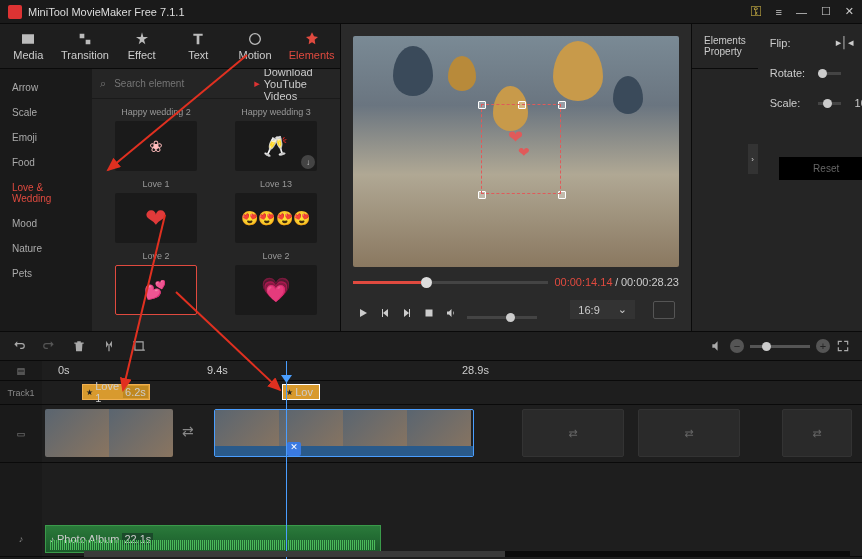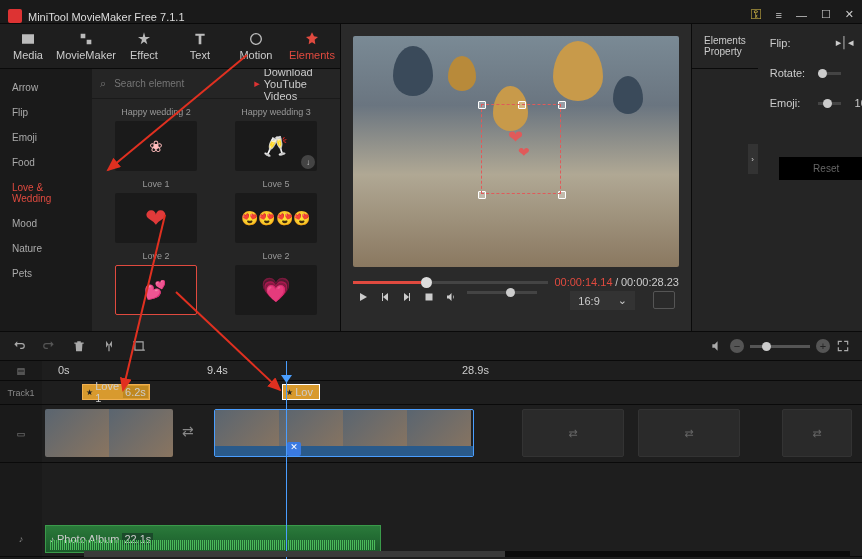--- a/index.html
+++ b/index.html
@@ -1,17 +1,17 @@
 <!DOCTYPE html>
 <html><head>
 <meta charset="utf-8">
 <style>
 *{box-sizing:border-box;margin:0;padding:0;font-family:Arial,sans-serif;font-size:11px;color:#ccc}
 body{background:#1a1a1a;width:862px;height:559px;overflow:hidden;position:relative}
-.titlebar{height:24px;background:#1a1a1a;display:flex;align-items:flex-end;padding:0 8px;border-bottom:1px solid #0a0a0a}
+.titlebar{height:24px;background:#1a1a1a;display:flex;align-items:center;padding:0 8px;border-bottom:1px solid #0a0a0a}
 .titlebar .logo{width:14px;height:14px;background:#d33;margin-right:6px;border-radius:2px}
 .titlebar .title{font-size:11px;color:#ddd;flex:1}
 .titlebar .wc{display:flex;gap:14px;align-items:center}
 .titlebar .key{color:#e6c84a;font-size:14px}
 .main{display:flex;height:307px}
 .left{width:340px;display:flex;flex-direction:column;background:#222}
 .toolbar{height:45px;background:#1e1e1e;display:flex;border-bottom:1px solid #0a0a0a}
 .tbtn{flex:1;display:flex;flex-direction:column;align-items:center;justify-content:center;gap:2px;cursor:pointer}
 .tbtn.active span{color:#e04a3f}
 .tbtn svg{width:16px;height:16px;fill:#bbb}
@@ -37,21 +37,21 @@
 .video{flex:1;background:linear-gradient(180deg,#7a8a95 0%,#6a7580 30%,#b0a894 60%,#8a7860 100%);border-radius:2px;position:relative;overflow:hidden}
 .balloon{position:absolute;border-radius:50% 50% 50% 50% / 60% 60% 40% 40%}
 .heart{position:absolute;color:#e05a5a;font-size:18px}
 .marker{position:absolute;width:8px;height:8px;border:1px solid #fff;background:rgba(255,255,255,.3);border-radius:1px}
 .timebar{height:18px;display:flex;align-items:center;gap:6px;margin-top:6px}
 .prog{flex:1;height:3px;background:#444;position:relative}
 .prog .fill{position:absolute;left:0;top:0;height:100%;width:35%;background:#e04a3f}
 .prog .hd{position:absolute;left:35%;top:-4px;width:11px;height:11px;background:#ddd;border-radius:50%}
 .tc{font-size:10px}
 .tc .cur{color:#e04a3f}
-.ctrls{height:28px;display:flex;align-items:flex-start;gap:10px;padding:0 4px}
+.ctrls{height:28px;display:flex;align-items:flex-end;gap:10px;padding:0 4px}
 .ctrls svg{width:12px;height:12px;fill:#ccc;cursor:pointer}
 .vol{width:70px;height:3px;background:#444;position:relative}
 .vol .vh{position:absolute;left:55%;top:-3px;width:9px;height:9px;background:#ccc;border-radius:50%}
 .ratio{margin-left:auto;background:#333;padding:3px 8px;display:flex;gap:18px;align-items:center;font-size:10px}
 .cam{width:22px;height:18px;border:1px solid #555;margin-left:8px;border-radius:2px}
 .right{width:170px;background:#252525;display:flex;flex-direction:row}
 .rhdr{height:45px;display:flex;align-items:center;padding:0 12px;border-bottom:1px solid #0a0a0a;font-size:10px}
 .rprop{padding:12px;display:flex;flex-direction:column;gap:18px;position:relative}
 .prow{display:flex;align-items:center;gap:10px;font-size:10px}
 .prow .lbl{width:38px}
@@ -111,21 +111,21 @@
       <div class="tbtn">
           <svg viewBox="0 0 24 24">
             <path d="M3 5h18v14H3z M3 5l4 4"></path>
           </svg>
           <span>Media</span>
         </div>
       <div class="tbtn">
           <svg viewBox="0 0 24 24">
             <path d="M4 4h7v7H4zM13 13h7v7h-7z"></path>
           </svg>
-          <span>MovieMaker</span>
+          <span>Transition</span>
         </div>
       <div class="tbtn">
           <svg viewBox="0 0 24 24">
             <path d="M12 2l2 7h7l-6 4 2 7-5-4-5 4 2-7-6-4h7z"></path>
           </svg>
           <span>Effect</span>
         </div>
       <div class="tbtn">
           <svg viewBox="0 0 24 24">
             <path d="M5 4h14v3h-5v13h-4V7H5z"></path>
@@ -141,21 +141,21 @@
       <div class="tbtn active">
           <svg viewBox="0 0 24 24">
             <path d="M12 2l3 6 6 1-5 4 1 7-5-3-5 3 1-7-5-4 6-1z"></path>
           </svg>
           <span>Elements</span>
         </div>
     </div>
     <div class="catrow">
       <div class="cats">
         <div class="cat">Arrow</div>
-        <div class="cat">Flip</div>
+        <div class="cat">Scale</div>
         <div class="cat">Emoji</div>
         <div class="cat">Food</div>
         <div class="cat active">Love &amp; Wedding</div>
         <div class="cat">Mood</div>
         <div class="cat">Nature</div>
         <div class="cat">Pets</div>
 
       </div>
       <div class="elpanel">
         <div class="searchrow">
@@ -180,21 +180,21 @@
                 <div class="dl">↓</div>
               </div>
             </div>
           <div class="el">
               <div class="lbl">Love 1</div>
               <div class="th">
                 <span style="color:#e03a3a;font-size:26px">❤</span>
               </div>
             </div>
           <div class="el">
-              <div class="lbl">Love 5</div>
+              <div class="lbl">Love 13</div>
               <div class="th">
                 <span style="font-size:14px">😍😍😍😍</span>
               </div>
             </div>
           <div class="el sel">
               <div class="lbl">Love 2</div>
               <div class="th">
                 <span style="color:#e05a5a;font-size:18px">💕</span>
               </div>
             </div>
@@ -273,21 +273,21 @@
         </div>
       </div>
       <div class="prow">
           <span class="lbl">Rotate:</span>
         <div class="slider">
             <div class="sh" style="left:0"></div>
           </div>
         <span class="val">0°</span>
       </div>
       <div class="prow">
-          <span class="lbl">Emoji:</span>
+          <span class="lbl">Scale:</span>
         <div class="slider">
             <div class="sh" style="left:22%"></div>
           </div>
         <span class="val">100%</span>
       </div>
       <button class="resetbtn">Reset</button>
     </div>
   </div>
 </div>
 

